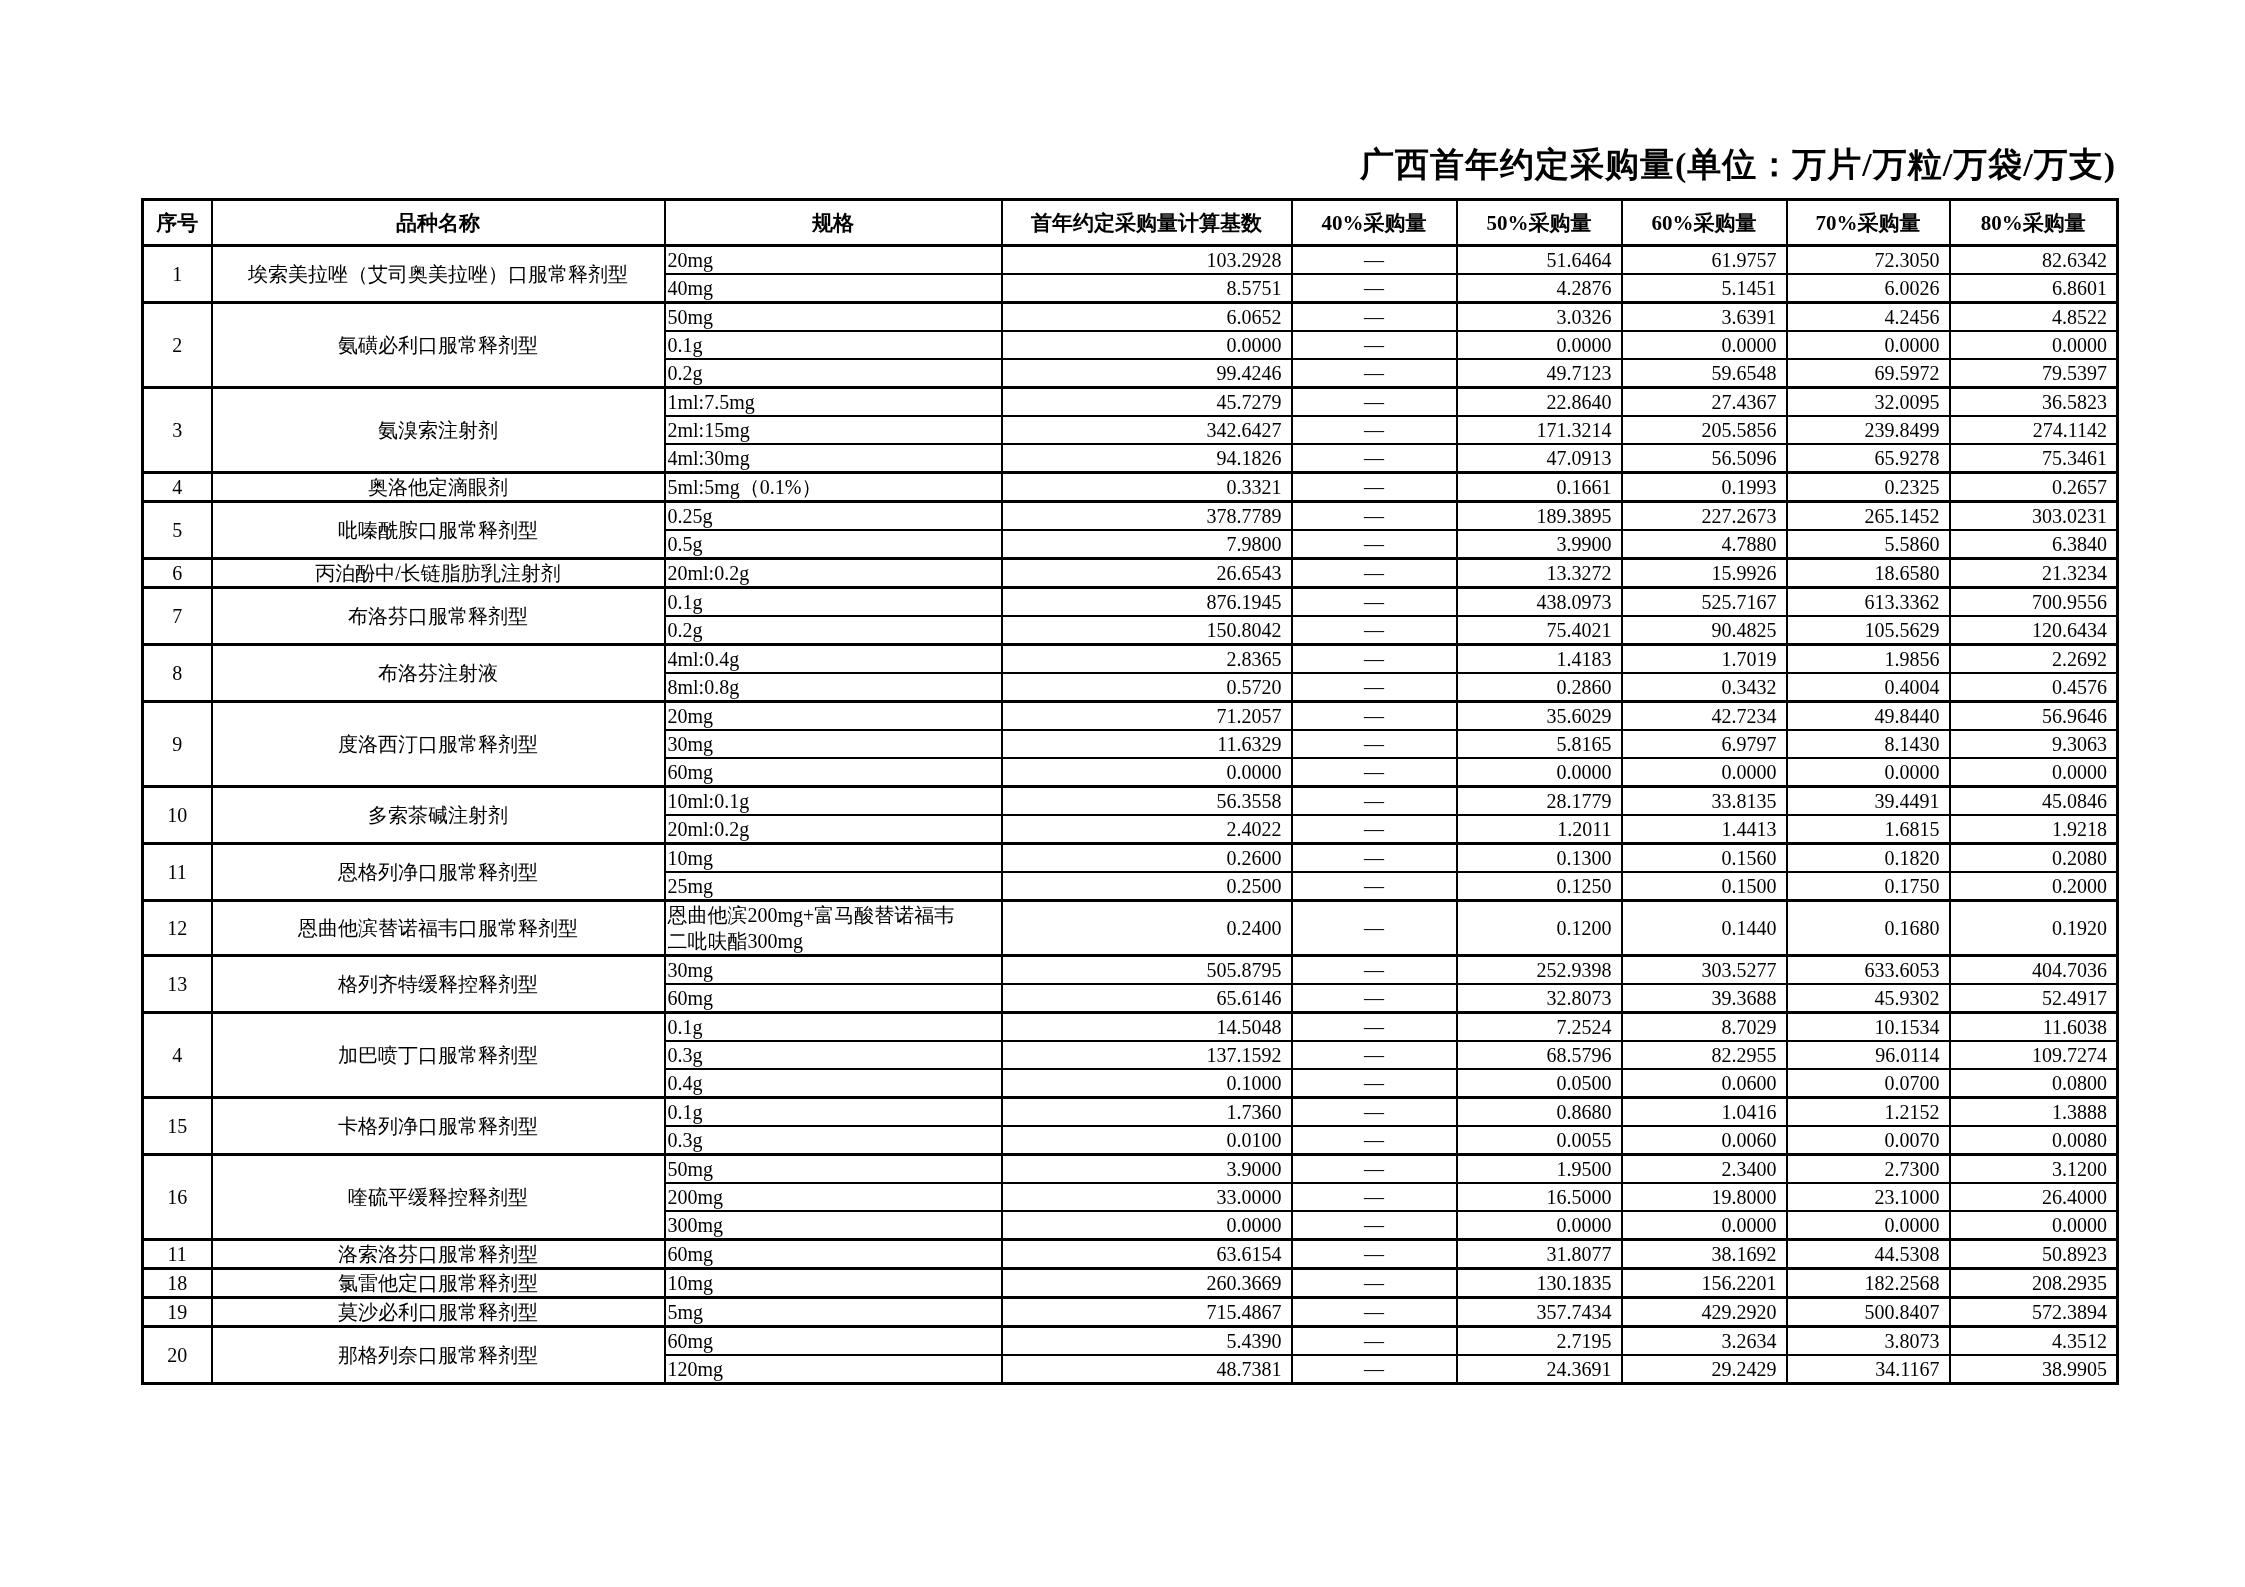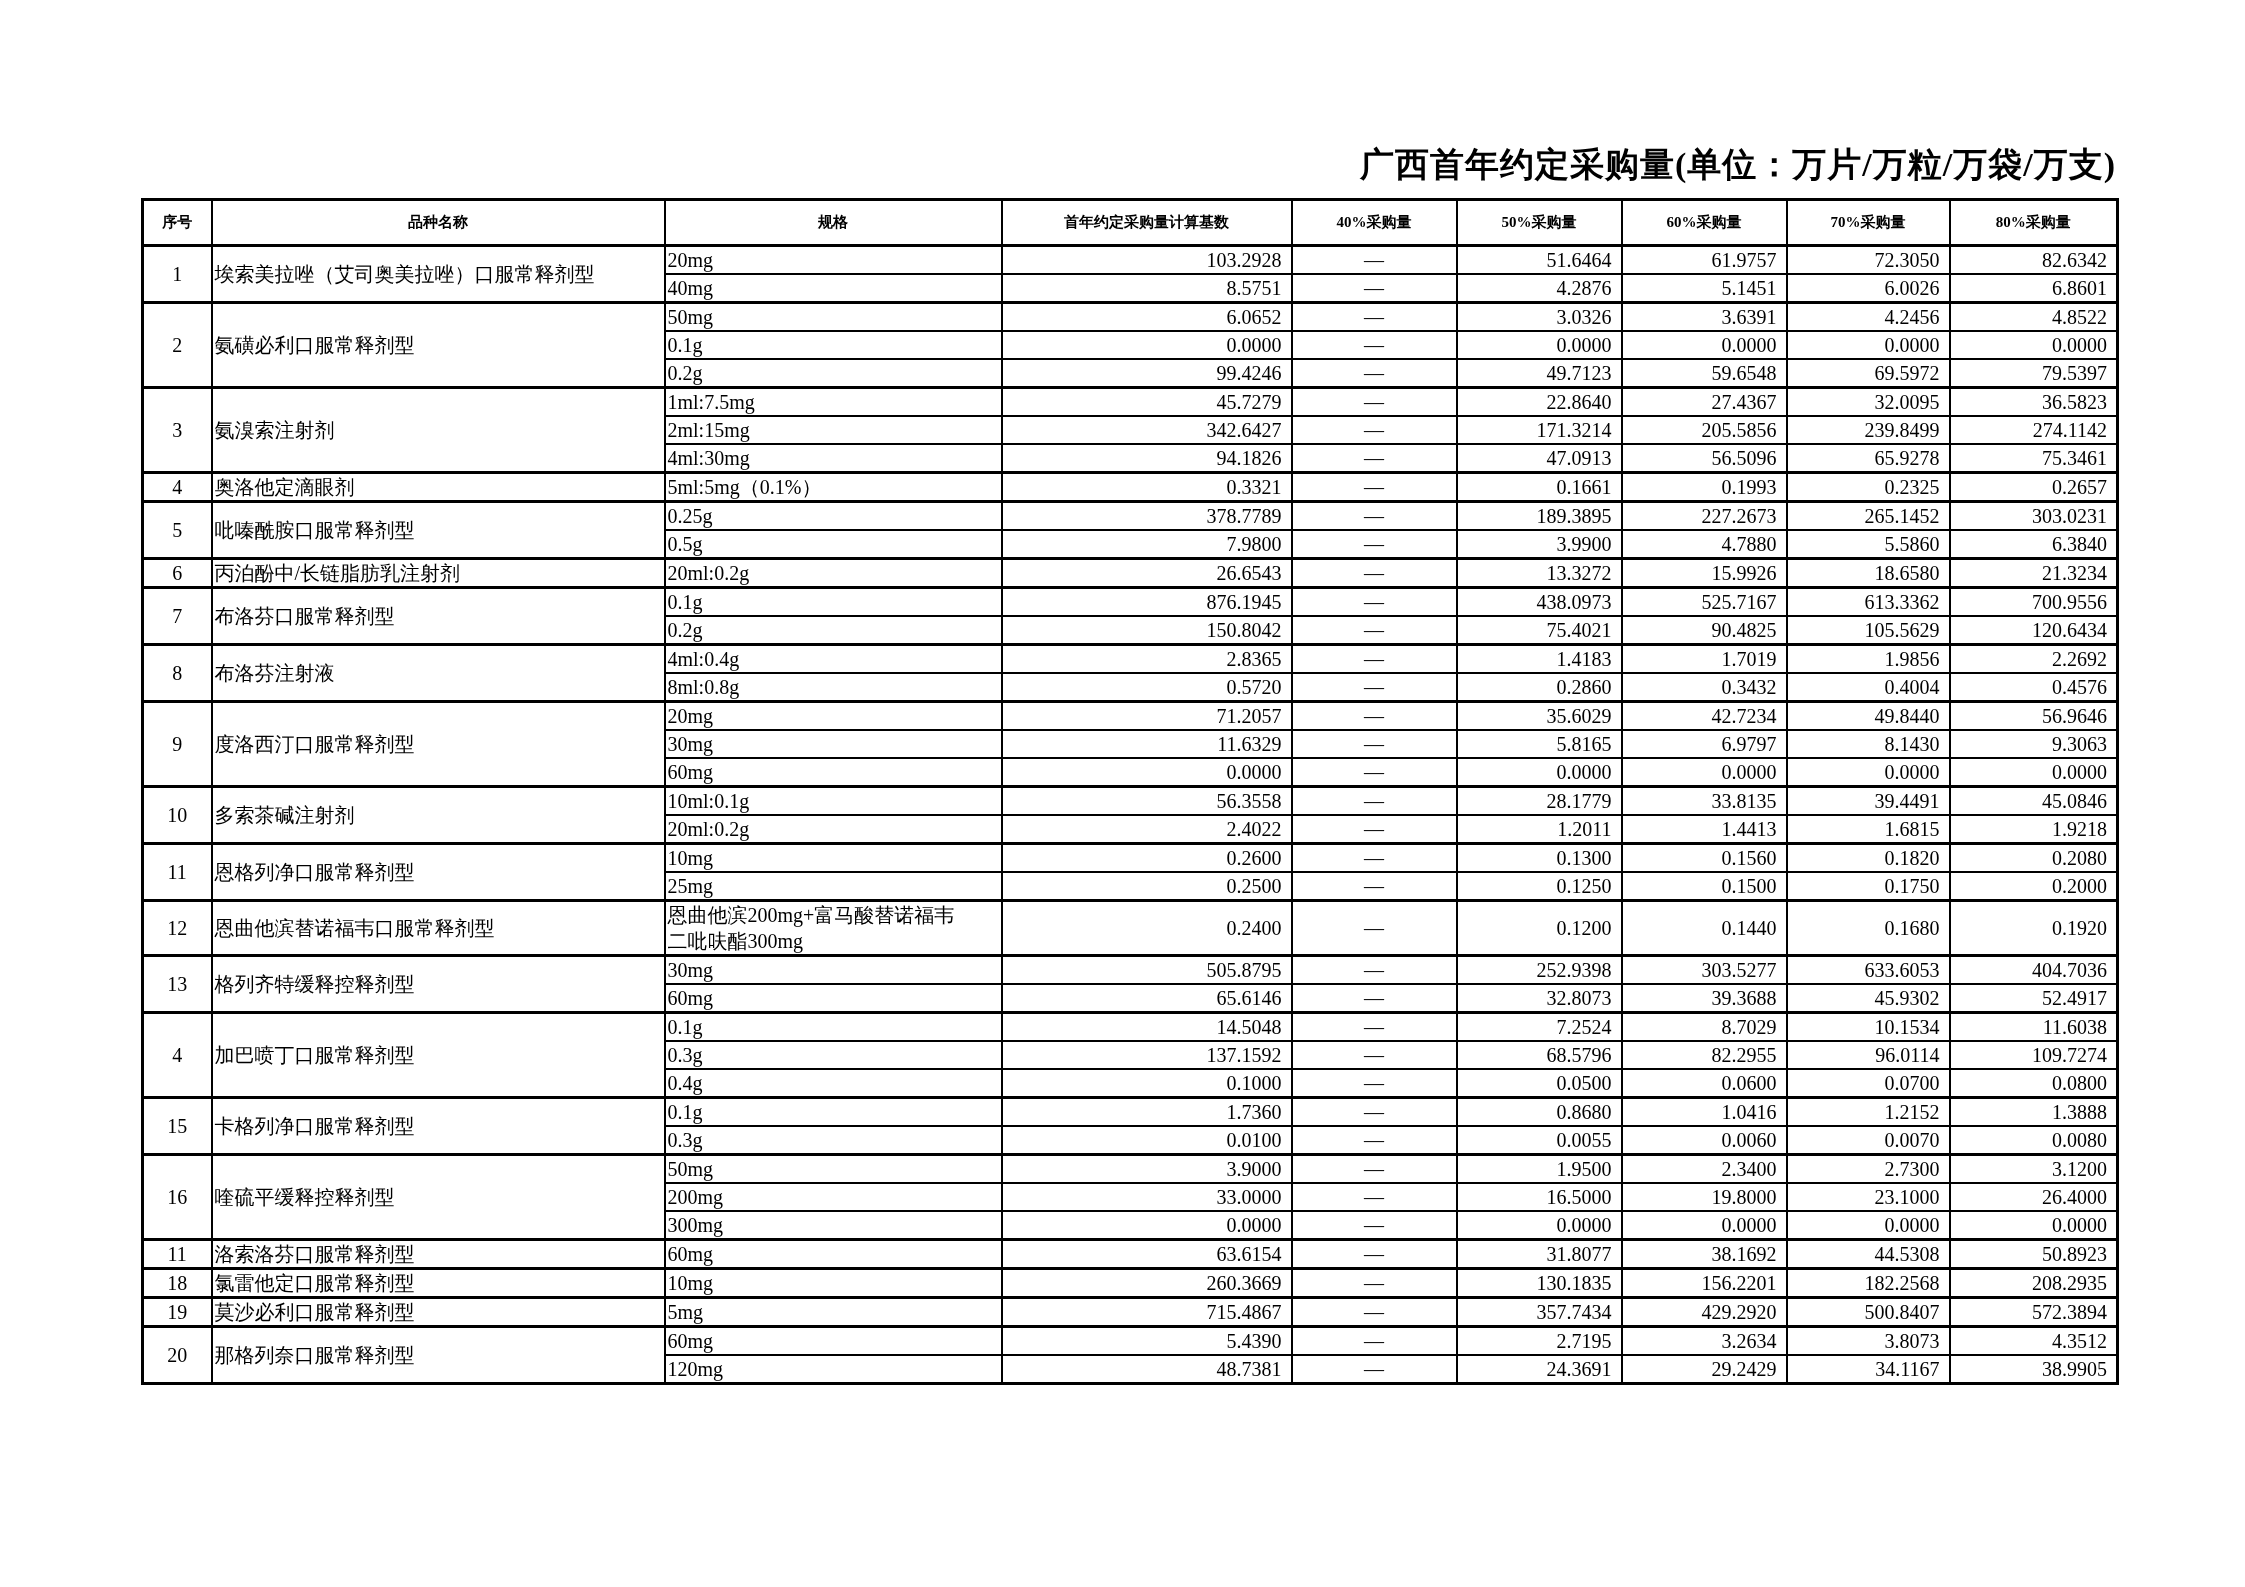--- a/index.html
+++ b/index.html
@@ -30,36 +30,36 @@
     top:198px;
     width:1975px;
     border-collapse:collapse;
     table-layout:fixed;
     border:3px solid #000;
   }
   table.main th{
     border:2px solid #000;
     border-top:3px solid #000;
     border-bottom:3px solid #000;
-    font-size:15px;
+    font-size:21px;
     font-weight:bold;
     height:43px;
     padding:0 2px;
     text-align:center;
   }
   table.main td{
     border:2px solid #000;
     font-size:20px;
     height:25.5px;
     padding:0 2px;
     line-height:26px;
   }
   tr.grp td{border-top:3px solid #000;}
   .c-no{text-align:center;}
-  .c-name{text-align:left;}
+  .c-name{text-align:center;}
   .c-spec{text-align:left;white-space:pre-line;}
   .c-base,.c-num{text-align:right;padding-right:9px !important;}
   .c-dash{text-align:center;}
 </style>
 </head>
 <body>
 
 <div class="page">
   <h1 class="title">广西首年约定采购量(单位：万片/万粒/万袋/万支)</h1>
 

